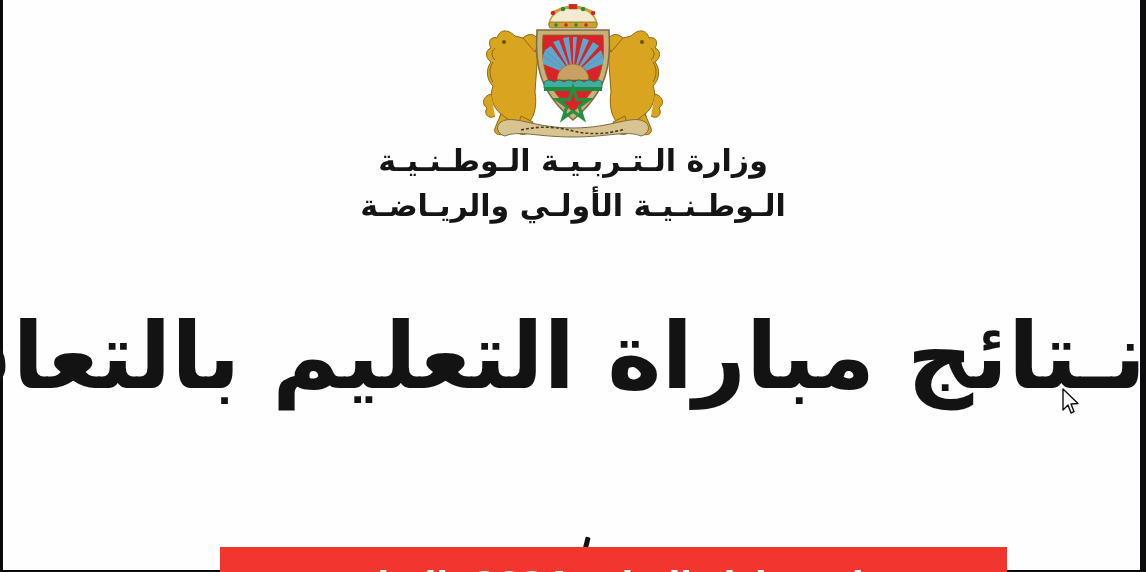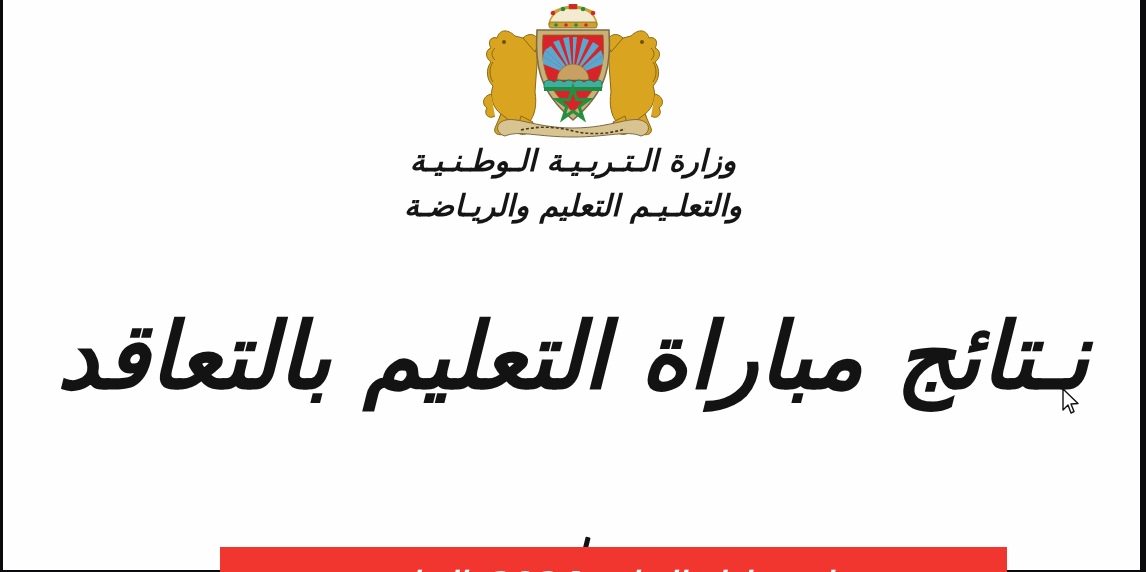--- a/index.html
+++ b/index.html
@@ -2,21 +2,20 @@
 <html lang="ar"><head>
 <meta charset="utf-8">
 <style>
   html,body{margin:0;padding:0;background:#ffffff;}
   .frame{
     position:relative;
     width:1146px;height:572px;
     background:#fefefe;
     overflow:hidden;
     font-family:"DejaVu Sans",sans-serif;
-    font-style:italic;
   }
   
   .edge{position:absolute;background:#0b0b0e;}
   .edge.left{left:0;top:0;width:3px;height:572px;}
   .edge.right{right:0;top:0;width:6px;height:572px;}
   .edge.bottom{left:0;bottom:0;width:1146px;height:2px;}
 
   
   .emblem{position:absolute;left:477px;top:4px;width:192px;height:134px;}
 
@@ -133,21 +132,21 @@
     </g>
 
     <g>
       <path d="M24,118 C36,110 56,124 96,124 C136,124 156,110 168,118 C174,122 172,130 164,132 C150,126 132,133 96,133 C60,133 42,126 28,132 C20,130 18,122 24,118 Z" fill="#D8C490" stroke="#7a6a45" stroke-width="1"></path>
       <path d="M44,126 Q70,120 96,127 Q122,133 148,125" fill="none" stroke="#4a3c22" stroke-width="1.6" stroke-dasharray="3 2"></path>
     </g>
   </svg>
 
   <div class="ministry">
     <div>وزارة الـتـربـيـة الـوطـنـيـة</div>
-    <div>والتعلـيـم التعليم والريـاضـة</div>
+    <div>الـوطـنـيـة الأولـي والريـاضـة</div>
   </div>
 
   <h1 class="headline">نـتائج مباراة التعليم بالتعاقد</h1>
 
   <div class="stray-mark"></div>
 
   <div class="banner" style="background:#F13630;">
     <span class="banner-text">نتائج مباراة التعليم 2024 بالتعاقد</span>
   </div>
 

